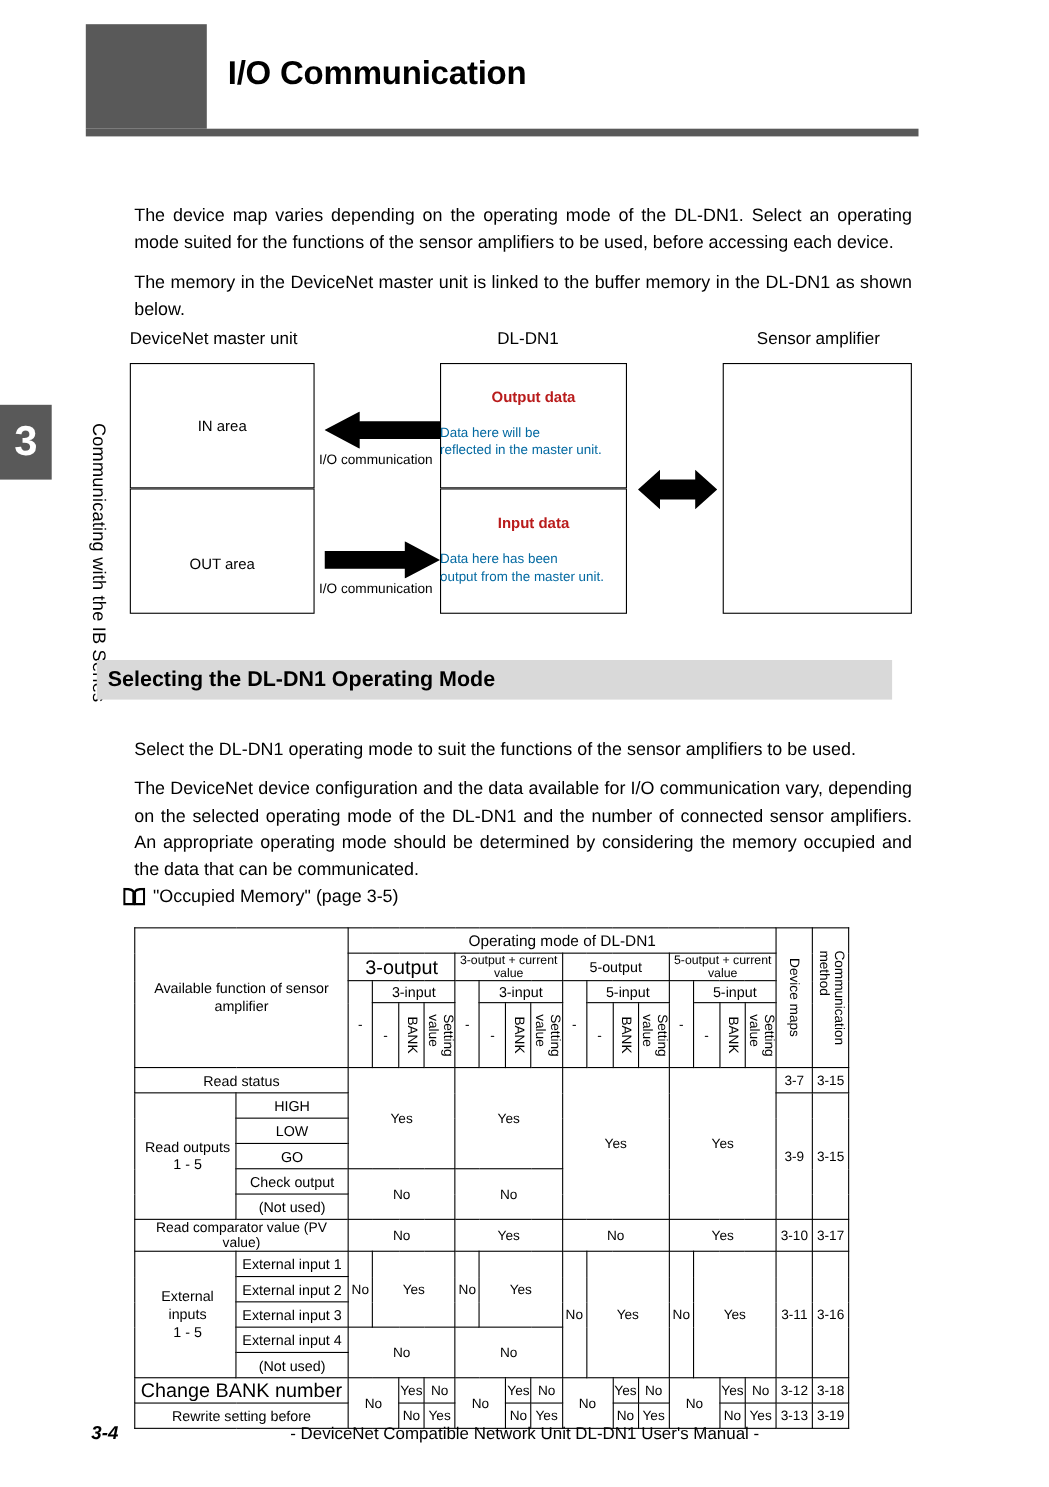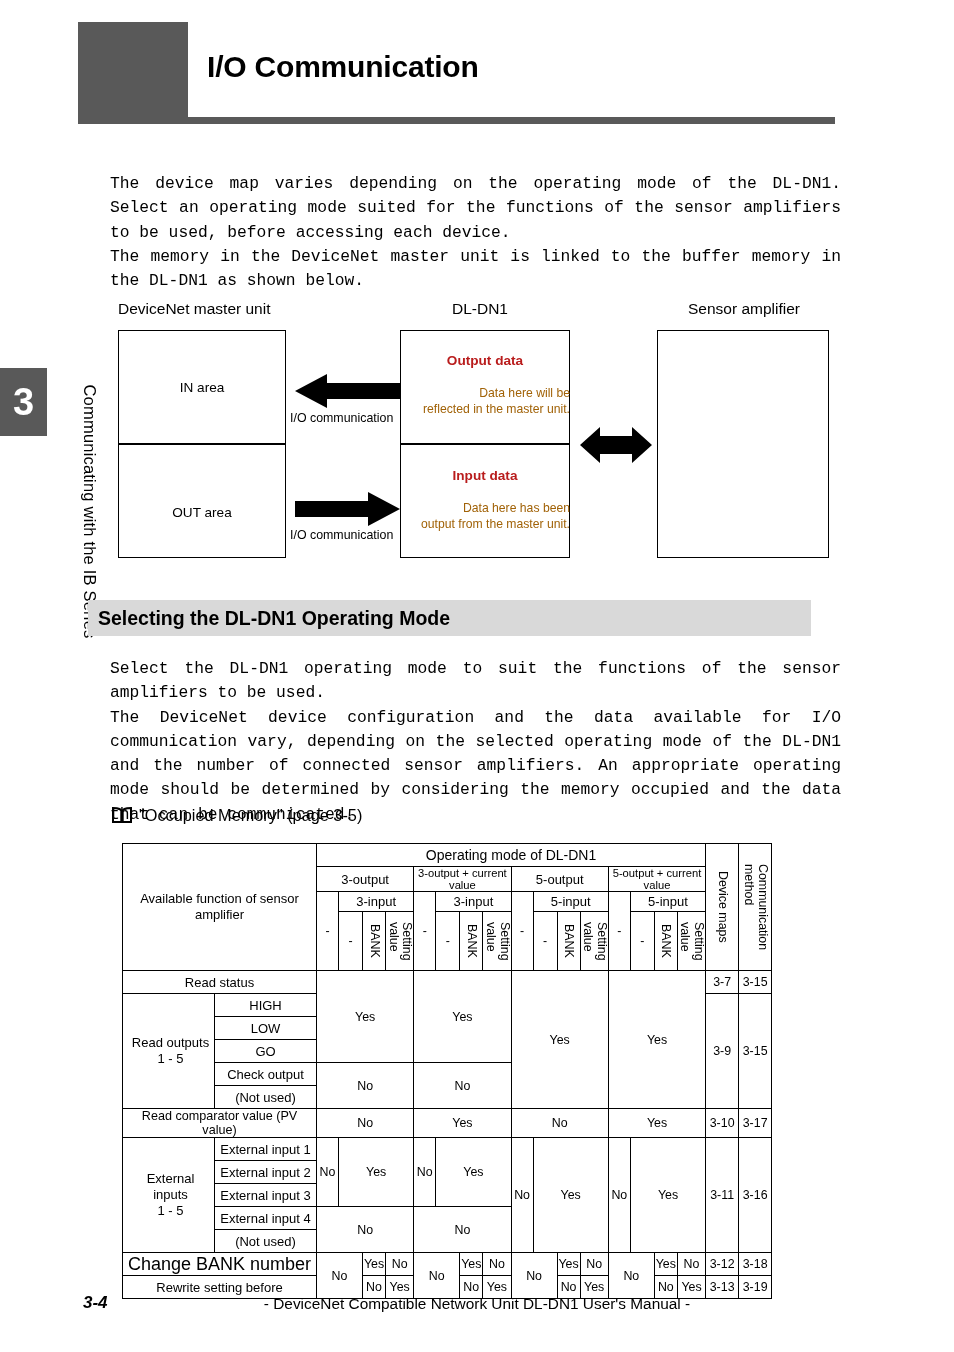--- a/index.html
+++ b/index.html
@@ -95,21 +95,21 @@
   }
 
   
   .para {
     position: absolute;
     font-size: 16.3px;
     line-height: 24.3px;
     text-align: justify;
     color: #000;
   }
-  .para p { margin: 0; font-family: Liberation Mono, monospace; }
+  .para p { margin: 12px; }
   #intro-para {
     left: 110px;
     top: 172px;
     width: 731px;
   }
   #intro-para p { text-align: justify; text-align-last: left; }
 
   
   .diagram {
     position: absolute;
@@ -141,22 +141,22 @@
     position: absolute;
     font-size: 13.6px;
     font-weight: bold;
     text-align: center;
     color: #b91c1c;
     white-space: nowrap;
   }
   .diag-sub {
     position: absolute;
     font-size: 12.2px;
-    text-align: right;
-    color: #a16207;
+    text-align: left;
+    color: #0369a1;
     line-height: 16px;
   }
   .io-caption {
     position: absolute;
     font-size: 12.4px;
     color: #000;
     white-space: nowrap;
   }
   .arrow-svg { position: absolute; }
 
@@ -381,21 +381,21 @@
             </div>
     </td>
     <td class="hdr" rowspan="4">
       <div class="vert-wrap">
               <span class="vert2"><span>Communication</span><br><span>method</span></span>
             </div>
     </td>
   </tr>
 
   <tr>
-    <th class="hdr" colspan="4" style="height:19px; font-size:13px;">3-output</th>
+    <th class="hdr" colspan="4" style="height:19px; font-size:18px;">3-output</th>
     <th class="hdr small-hdr" colspan="4">3-output + current value</th>
     <th class="hdr" colspan="4" style="font-size:13px;">5-output</th>
     <th class="hdr small-hdr" colspan="4">5-output + current value</th>
   </tr>
 
   <tr>
     <td class="hdr" rowspan="2">-</td>
     <th class="hdr" colspan="3" style="height:19px; font-size:13px;">3-input</th>
     <td class="hdr" rowspan="2">-</td>
     <th class="hdr" colspan="3" style="font-size:13px;">3-input</th>

